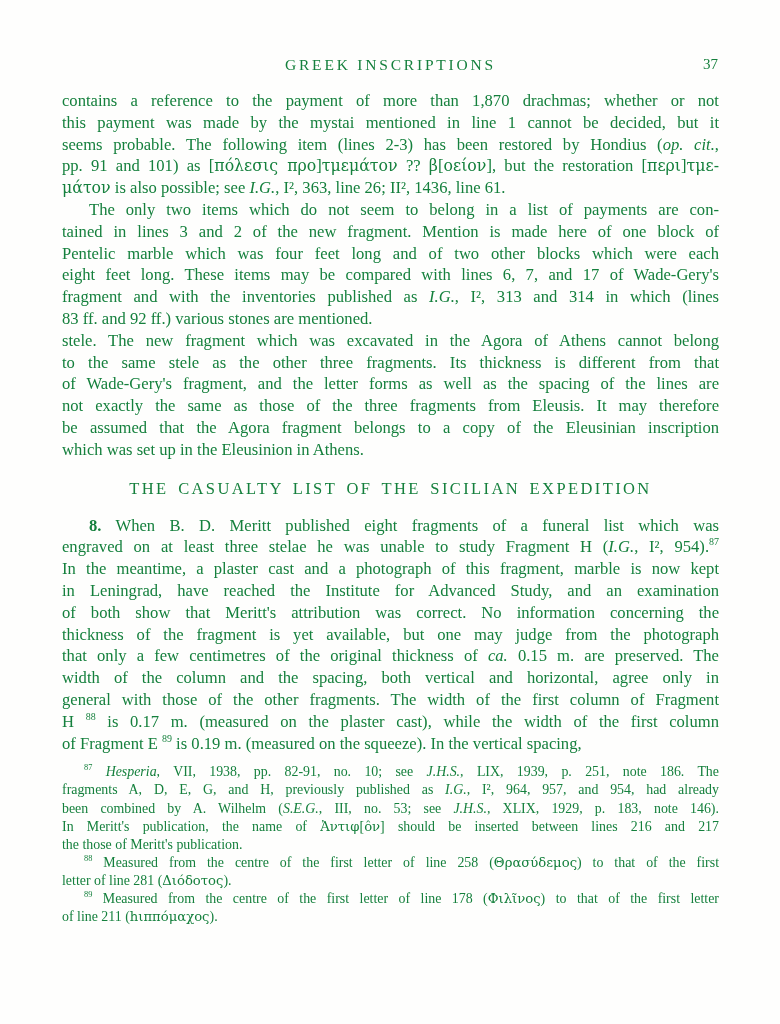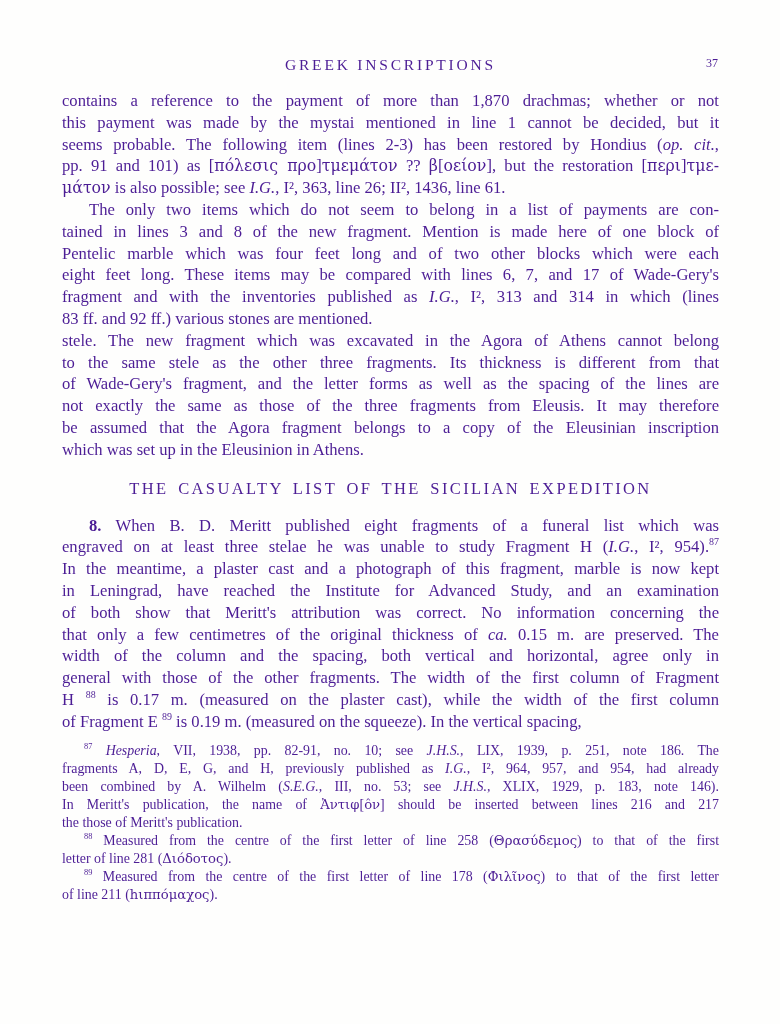--- a/index.html
+++ b/index.html
@@ -1,24 +1,24 @@
 <!DOCTYPE html>
 <html><head>
 <meta charset="utf-8">
 <style>
   html,body{margin:0;padding:0;background:#ffffff;}
   .page{
     width:780px;height:1024px;position:relative;overflow:hidden;
-    background:#fefefd;color:#4c1d95;
+    background:#fefefd;color:#15803d;
     font-family:"Liberation Serif", serif;
   }
   .content{position:absolute;left:62px;top:56px;width:657px;}
   .running-header{position:relative;text-align:center;height:20px;}
   .running-title{font-size:15.5px;letter-spacing:2.8px;}
-  .page-num{position:absolute;right:1px;top:0;font-size:12px;letter-spacing:0;}
+  .page-num{position:absolute;right:1px;top:0;font-size:15px;letter-spacing:0;}
   .body-text{margin-top:14px;font-size:16.6px;line-height:21.8px;}
   .para{margin:0;}
   .line{text-align:justify;text-align-last:justify;}
   .line.last{text-align-last:left;}
   .body-text .line.indent{text-indent:27px;}
   .it{font-style:italic;}
   .bd{font-weight:bold;}
   .greek{font-family:"DejaVu Serif", serif;font-size:95%;}
   sup{font-size:60%;line-height:0;vertical-align:super;letter-spacing:0;}
   .sec-heading{
@@ -40,41 +40,42 @@
     <div class="body-text">
         <div class="para">
           <div class="line">contains a reference to the payment of more than 1,870 drachmas; whether or not</div>
           <div class="line">this payment was made by the mystai mentioned in line 1 cannot be decided, but it</div>
           <div class="line">seems probable.  The following item (lines 2-3) has been restored by Hondius (<span class="it">op. cit.</span>,</div>
           <div class="line">pp. 91 and 101) as [<span class="greek">πόλεσις προ</span>]<span class="greek">τμεμάτον</span> ?? <span class="greek">β</span>[<span class="greek">οείον</span>], but the restoration [<span class="greek">περι</span>]<span class="greek">τμε-</span></div>
           <div class="line last"><span class="greek">μάτον</span> is also possible; see <span class="it">I.G.</span>, I², 363, line 26; II², 1436, line 61.</div>
         </div>
         <div class="para">
           <div class="line indent">The only two items which do not seem to belong in a list of payments are con-</div>
-          <div class="line">tained in lines 3 and 8 of the new fragment.  Mention is made here of one block of</div>
+          <div class="line">tained in lines 3 and 2 of the new fragment.  Mention is made here of one block of</div>
           <div class="line">Pentelic marble which was four feet long and of two other blocks which were each</div>
           <div class="line">eight feet long.  These items may be compared with lines 6, 7, and 17 of Wade-Gery's</div>
           <div class="line">fragment and with the inventories published as <span class="it">I.G.</span>, I², 313 and 314 in which (lines</div>
           <div class="line last">83 ff. and 92 ff.) various stones are mentioned.</div>
         </div>
         <div class="para">
           <div class="line">stele.  The new fragment which was excavated in the Agora of Athens cannot belong</div>
           <div class="line">to the same stele as the other three fragments.  Its thickness is different from that</div>
           <div class="line">of Wade-Gery's fragment, and the letter forms as well as the spacing of the lines are</div>
           <div class="line">not exactly the same as those of the three fragments from Eleusis.  It may therefore</div>
           <div class="line">be assumed that the Agora fragment belongs to a copy of the Eleusinian inscription</div>
           <div class="line last">which was set up in the Eleusinion in Athens.</div>
         </div>
         <div class="sec-heading">THE CASUALTY LIST OF THE SICILIAN EXPEDITION</div>
         <div class="para">
           <div class="line indent"><span class="bd">8.</span>  When B. D. Meritt published eight fragments of a funeral list which was</div>
           <div class="line">engraved on at least three stelae he was unable to study Fragment H (<span class="it">I.G.</span>, I², 954).<sup>87</sup></div>
           <div class="line">In the meantime, a plaster cast and a photograph of this fragment, marble is now kept</div>
           <div class="line">in Leningrad, have reached the Institute for Advanced Study, and an examination</div>
           <div class="line">of both show that Meritt's attribution was correct.  No information concerning the</div>
+          <div class="line">thickness of the fragment is yet available, but one may judge from the photograph</div>
           <div class="line">that only a few centimetres of the original thickness of <span class="it">ca.</span> 0.15 m. are preserved.  The</div>
           <div class="line">width of the column and the spacing, both vertical and horizontal, agree only in</div>
           <div class="line">general with those of the other fragments.  The width of the first column of Fragment</div>
           <div class="line">H <sup>88</sup> is 0.17 m. (measured on the plaster cast), while the width of the first column</div>
           <div class="line last">of Fragment E <sup>89</sup> is 0.19 m. (measured on the squeeze).  In the vertical spacing,</div>
         </div>
       </div>
     <div class="body-text footnotes">
         <div class="para">
           <div class="line indent"><sup>87</sup> <span class="it">Hesperia</span>, VII, 1938, pp. 82-91, no. 10; see <span class="it">J.H.S.</span>, LIX, 1939, p. 251, note 186.  The</div>

